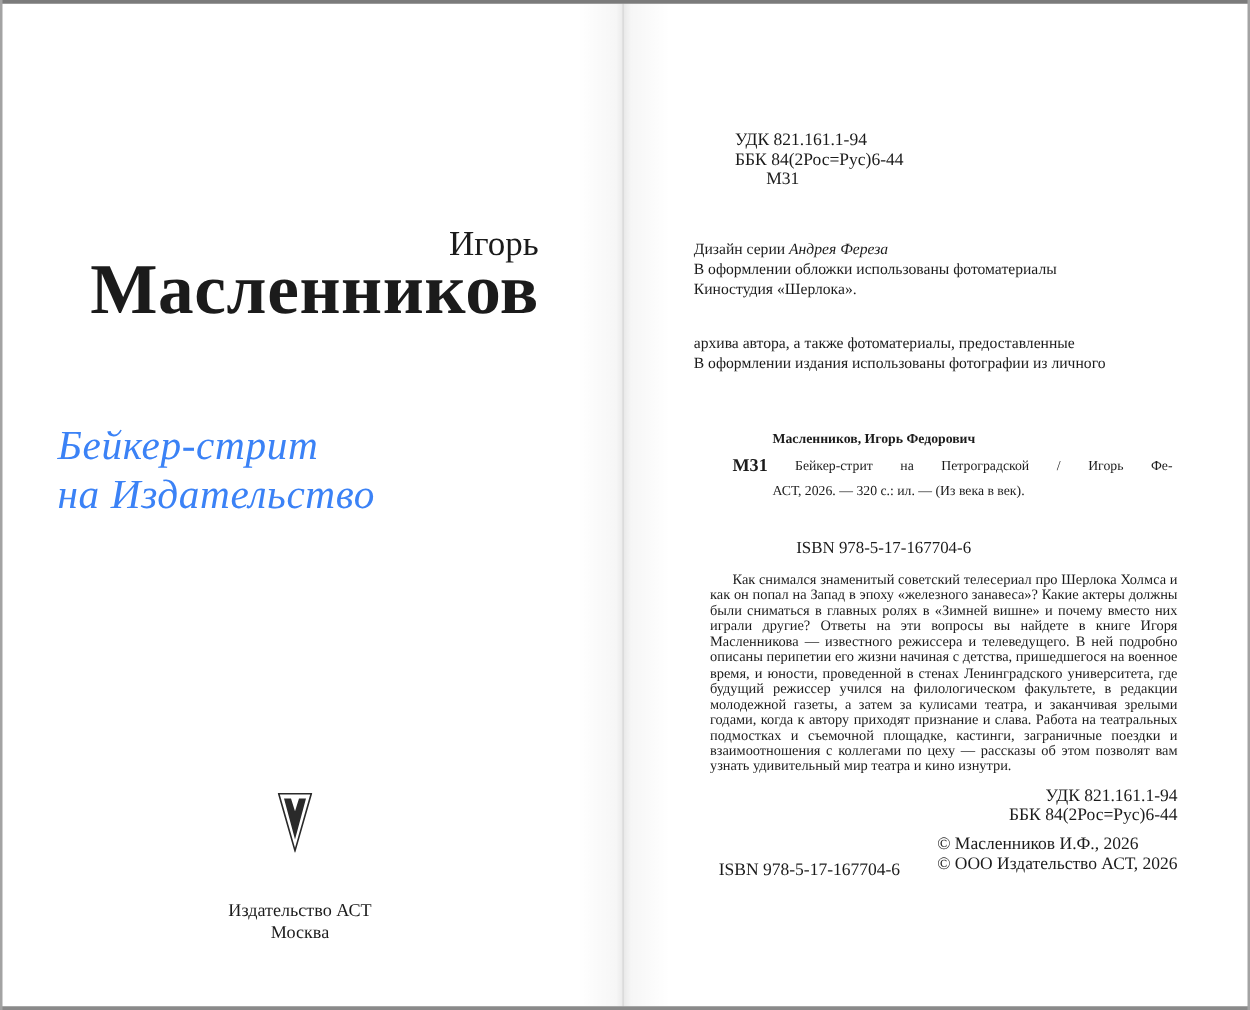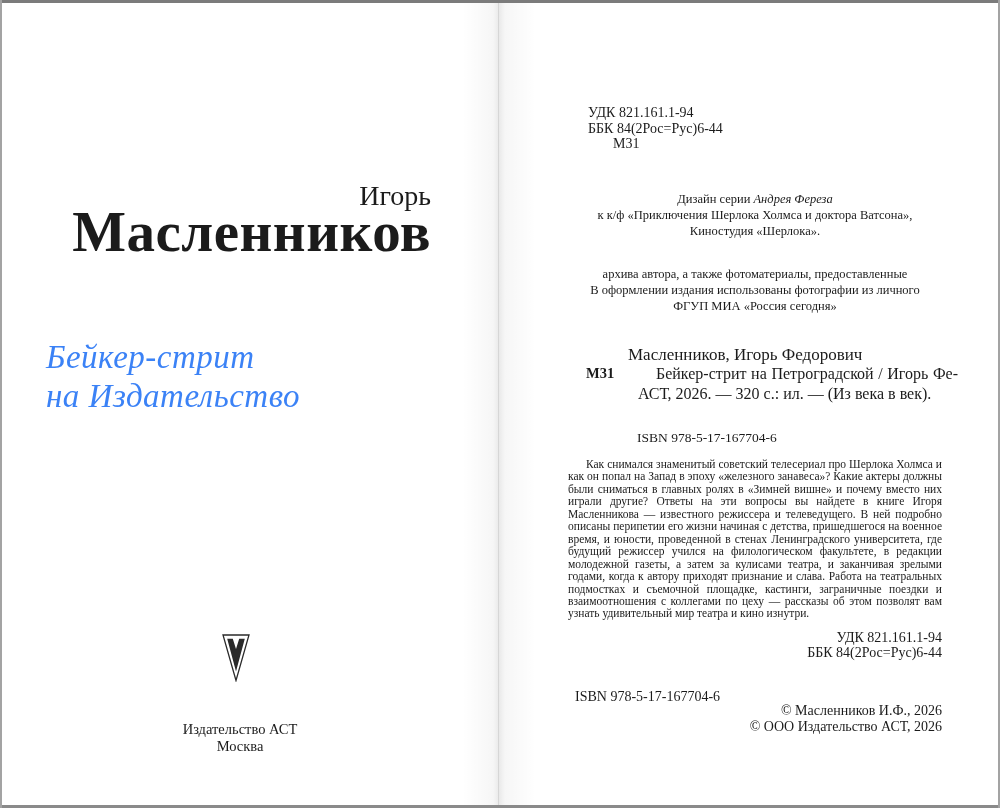--- a/index.html
+++ b/index.html
@@ -48,41 +48,41 @@
   .logo-wrap { position: absolute; left: 222px; top: 634px; width: 28px; height: 48px; }
   .publisher-block {
     position: absolute; left: 90px; top: 685px; width: 300px;
     text-align: center; font-size: 14.5px; line-height: 16.5px; margin-top: 36px;
   }
 
   
   .top-codes { position: absolute; left: 88px; top: 105px; font-size: 14px; line-height: 15.5px; }
   .top-codes .code-m31 { margin-left: 25px; }
 
-  .centered-block { position: absolute; left: 55px; width: 400px; text-align: center; font-size: 12.5px; line-height: 16px; }
+  .centered-block { position: absolute; left: 55px; width: 400px; text-align: left; font-size: 12.5px; line-height: 16px; }
   .design-block { top: 191px; }
   .photo-block  { top: 266px; }
   .italic { font-style: italic; }
 
-  .catalog-header { position: absolute; left: 128px; top: 345px; font-weight: 400; font-size: 17px; }
+  .catalog-header { position: absolute; left: 118px; top: 345px; font-weight: 700; font-size: 11px; }
   .catalog-code   { position: absolute; left: 86px;  top: 365px; font-weight: 700; font-size: 14.5px; }
-  .catalog-lines  { position: absolute; left: 138px; top: 364px; width: 320px; font-size: 16px; line-height: 19.5px; }
+  .catalog-lines  { position: absolute; left: 118px; top: 364px; width: 320px; font-size: 11px; line-height: 19.5px; }
   .jline { text-align: justify; text-align-last: justify; }
   .jline-first { text-indent: 18px; }
   .catalog-isbn { position: absolute; left: 137px; top: 430px; font-size: 13.5px; }
 
   .annotation {
     position: absolute; left: 68px; top: 458px; width: 374px;
     font-size: 11.5px; line-height: 12.45px;
     text-align: justify; text-indent: 18px;
   }
   .bottom-codes { position: absolute; right: 58px; top: 630px; text-align: right; font-size: 14px; line-height: 15px; }
 
   .footer-isbn { position: absolute; left: 75px; top: 689px; font-size: 14px; }
-  .footer-copyright { position: absolute; right: 58px; top: 703px; text-align: right; font-size: 14px; line-height: 15.5px; }
+  .footer-copyright { position: absolute; right: 58px; top: 668px; text-align: left; font-size: 14px; line-height: 15.5px; }
 </style>
 </head>
 <body>
 
 <div class="spread">
 
   <div class="page page-left">
 
     <div class="author-block">
       <div class="author-first">Игорь</div>
@@ -110,28 +110,27 @@
   <div class="page page-right">
 
     <div class="top-codes">
       <div>УДК 821.161.1-94</div>
       <div>ББК 84(2Рос=Рус)6-44</div>
       <div class="code-m31">М31</div>
     </div>
 
     <div class="centered-block design-block">
       <div><span>Дизайн серии </span><span class="italic">Андрея Фереза</span></div>
-      <div>к к/ф «Приключения Шерлока Холмса и доктора Ватсона»,</div>
+      <div>В оформлении обложки использованы фотоматериалы</div>
       <div>Киностудия «Шерлока».</div>
     </div>
 
     <div class="centered-block photo-block">
       <div>архива автора, а также фотоматериалы, предоставленные</div>
       <div>В оформлении издания использованы фотографии из личного</div>
-      <div>ФГУП МИА «Россия сегодня»</div>
     </div>
 
     <div class="catalog-header">Масленников, Игорь Федорович</div>
     <div class="catalog-code">М31</div>
 
     <div class="catalog-lines">
       <div class="jline jline-first">Бейкер-стрит на Петроградской / Игорь Фе-</div>
       <div>АСТ, 2026. — 320 с.: ил. — (Из века в век).</div>
     </div>
 

